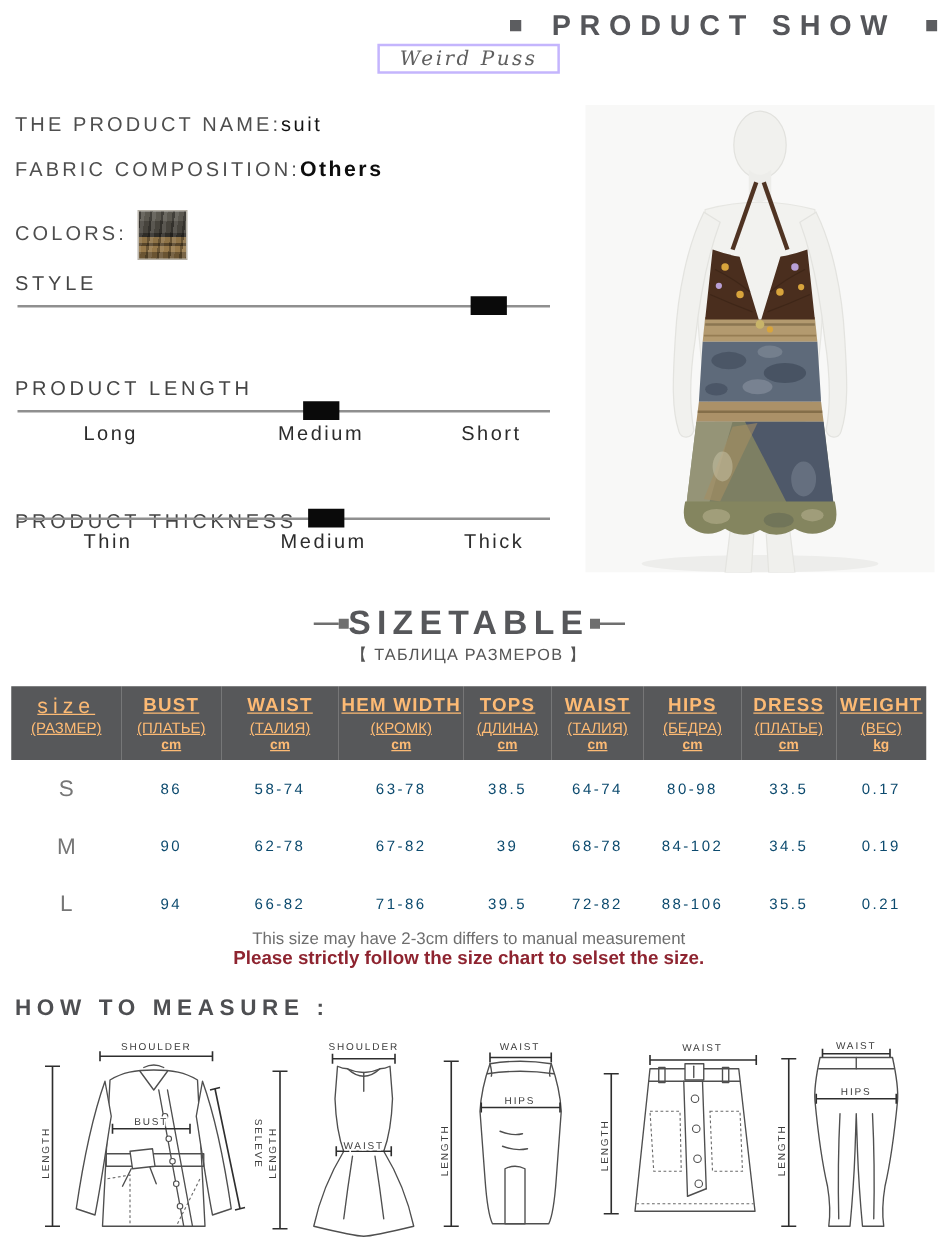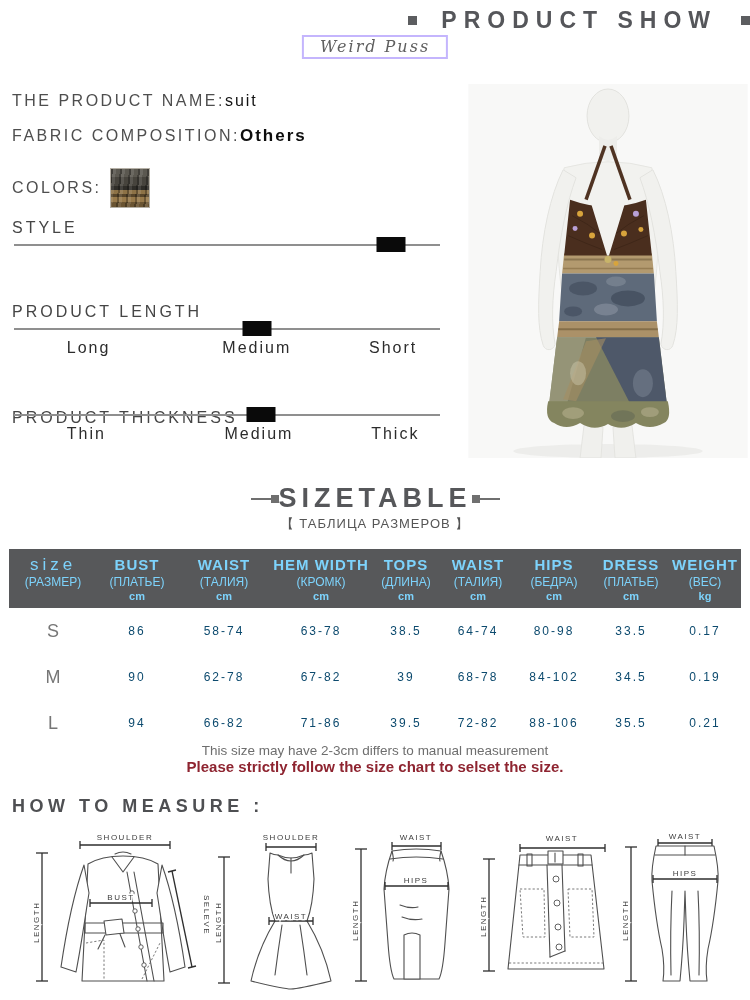--- a/index.html
+++ b/index.html
@@ -38,21 +38,21 @@
 
   
   .st-head{position:absolute;top:483px;left:0;width:100%;display:flex;justify-content:center;align-items:center;}
   .st-dash{width:20px;height:2px;background:#6f6f6f;}
   .st-sq{width:8px;height:8px;background:#6f6f6f;}
   .st-title{font-size:27px;font-weight:700;letter-spacing:5px;color:#56575a;white-space:nowrap;}
   .st-sub{position:absolute;top:515px;left:0;width:100%;text-align:center;font-size:13px;color:#555;letter-spacing:1px;}
 
   
   .size-table{position:absolute;left:9px;top:549px;width:732px;border-collapse:collapse;table-layout:fixed;}
-  .size-table thead th{background:#57585a;color:#7dd3fc;font-weight:400;padding:7px 0 5px;vertical-align:top;}
+  .size-table thead th{background:#57585a;color:#fdba74;font-weight:400;padding:7px 0 5px;vertical-align:top;text-decoration:underline;}
   .th-name{font-size:15px;font-weight:700;letter-spacing:1px;line-height:18px;}
   .th-name.size-name{font-weight:400;letter-spacing:4px;font-size:17px;}
   .th-sub{font-size:12px;line-height:15px;margin-top:1px;font-weight:400;}
   .th-unit{font-size:11px;font-weight:700;line-height:13px;min-height:13px;}
   .size-table tbody td{text-align:center;font-size:12px;color:#0c4a6e;letter-spacing:2px;height:44px;}
   .size-table tbody td.size-cell{font-size:18px;color:#767676;letter-spacing:0;}
 
   
   .note-gray{position:absolute;top:743px;left:0;width:100%;text-align:center;font-size:13.5px;color:#6e6e6e;}
   .note-red{position:absolute;left:0;width:100%;text-align:center;font-size:15px;font-weight:700;color:#8e2430;}

